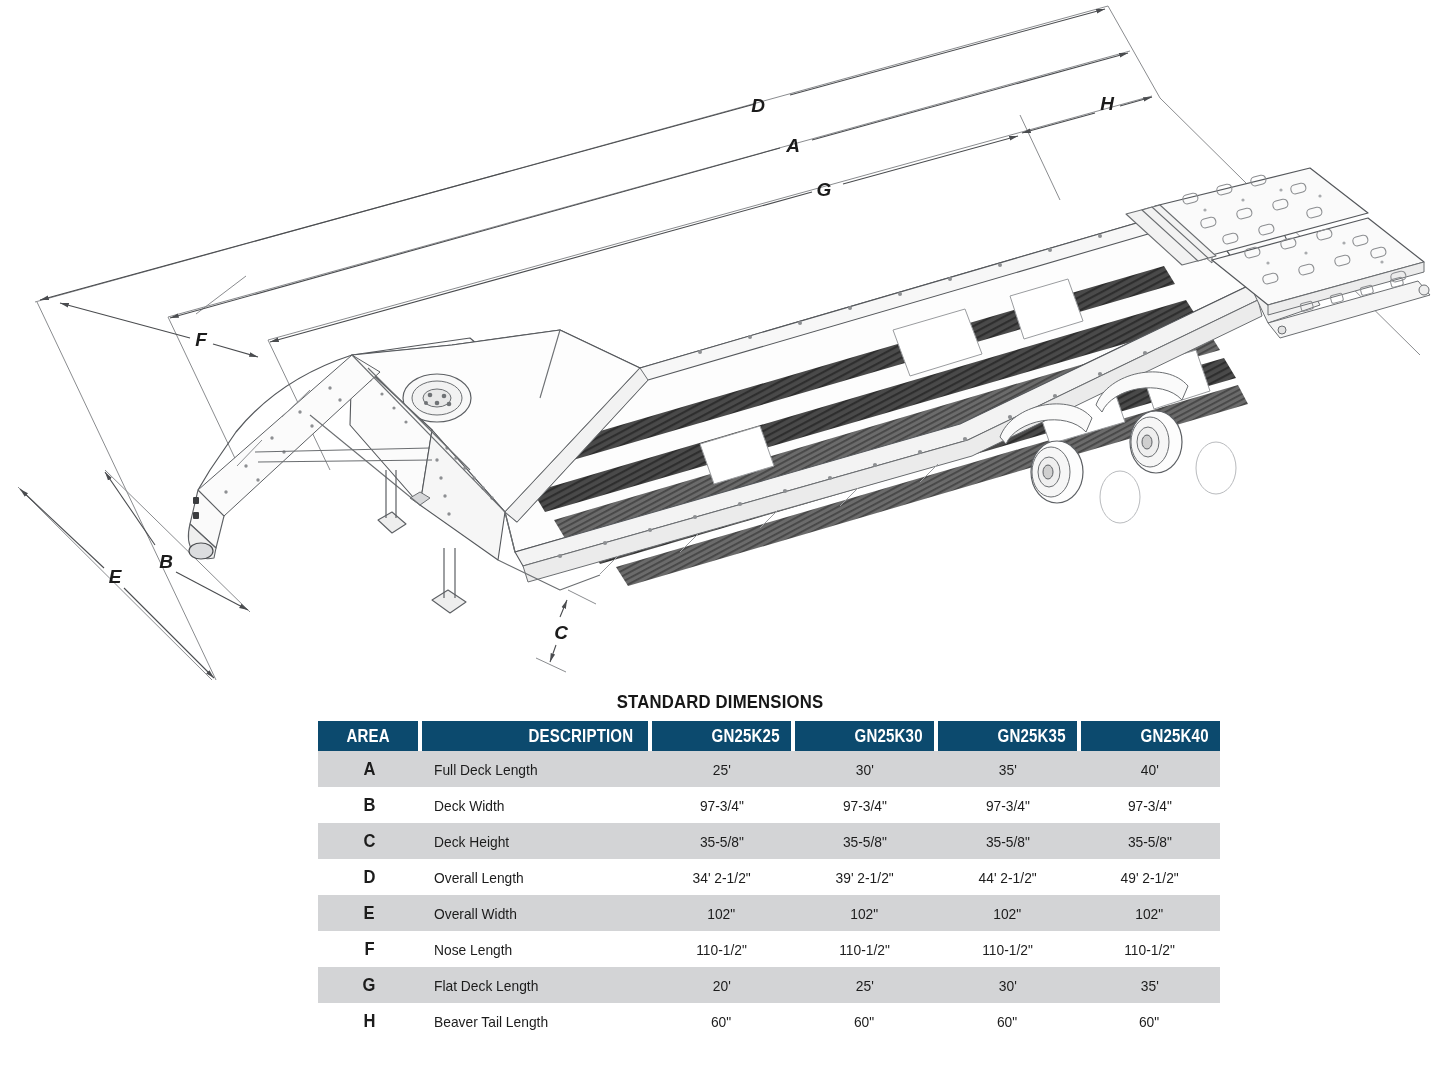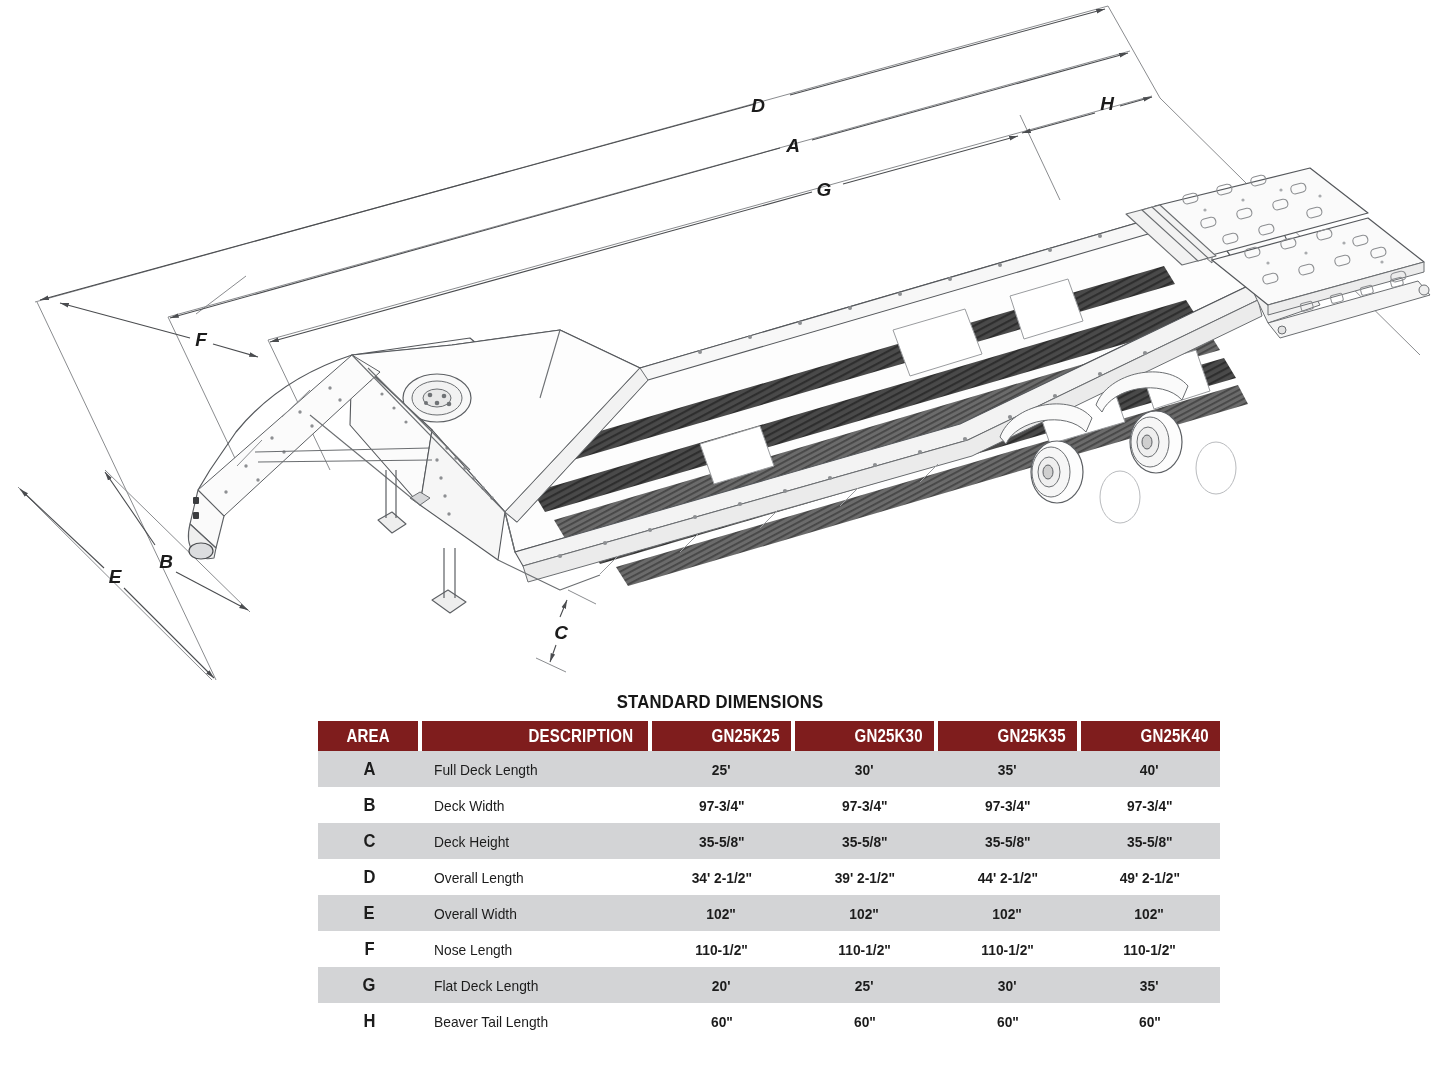--- a/index.html
+++ b/index.html
@@ -58,21 +58,21 @@
     transform: scaleX(0.88);
     transform-origin: center center;
   }
   table.spec {
     border-collapse: separate;
     border-spacing: 0;
     width: 804px;
     table-layout: fixed;
   }
   table.spec th {
-    background: #7f1d1d;
+    background: #0c4a6e;
     color: #ffffff;
     font-family: "Liberation Sans", sans-serif;
     font-weight: bold;
     font-size: 17.5px;
     letter-spacing: .2px;
     height: 30px;
     padding: 0 6px;
     border-left: 2px solid #ffffff;
     border-right: 2px solid #ffffff;
     white-space: nowrap;
@@ -89,21 +89,21 @@
     font-family: "Liberation Sans", sans-serif;
     font-weight: normal;
     font-size: 15px;
     color: #1c1c1c;
     height: 36px;
     padding: 0 6px;
     white-space: nowrap;
   }
   table.spec td.cell-area { text-align: center; font-weight: bold; font-size: 18px; }
   table.spec td.cell-desc { text-align: left; padding-left: 14px; }
-  table.spec td.cell-val  { text-align: center; font-weight: bold; }
+  table.spec td.cell-val  { text-align: center; }
   table.spec td > span { display:inline-block; transform: scaleX(0.92); transform-origin: center; }
   table.spec td.cell-desc > span { transform-origin: left center; }
 
   table.spec tr.shade td { background: #d3d4d6; }
   table.spec tr.plain td { background: #ffffff; }
 </style>
 </head>
 <body>
 
 <div id="drawing-area">

